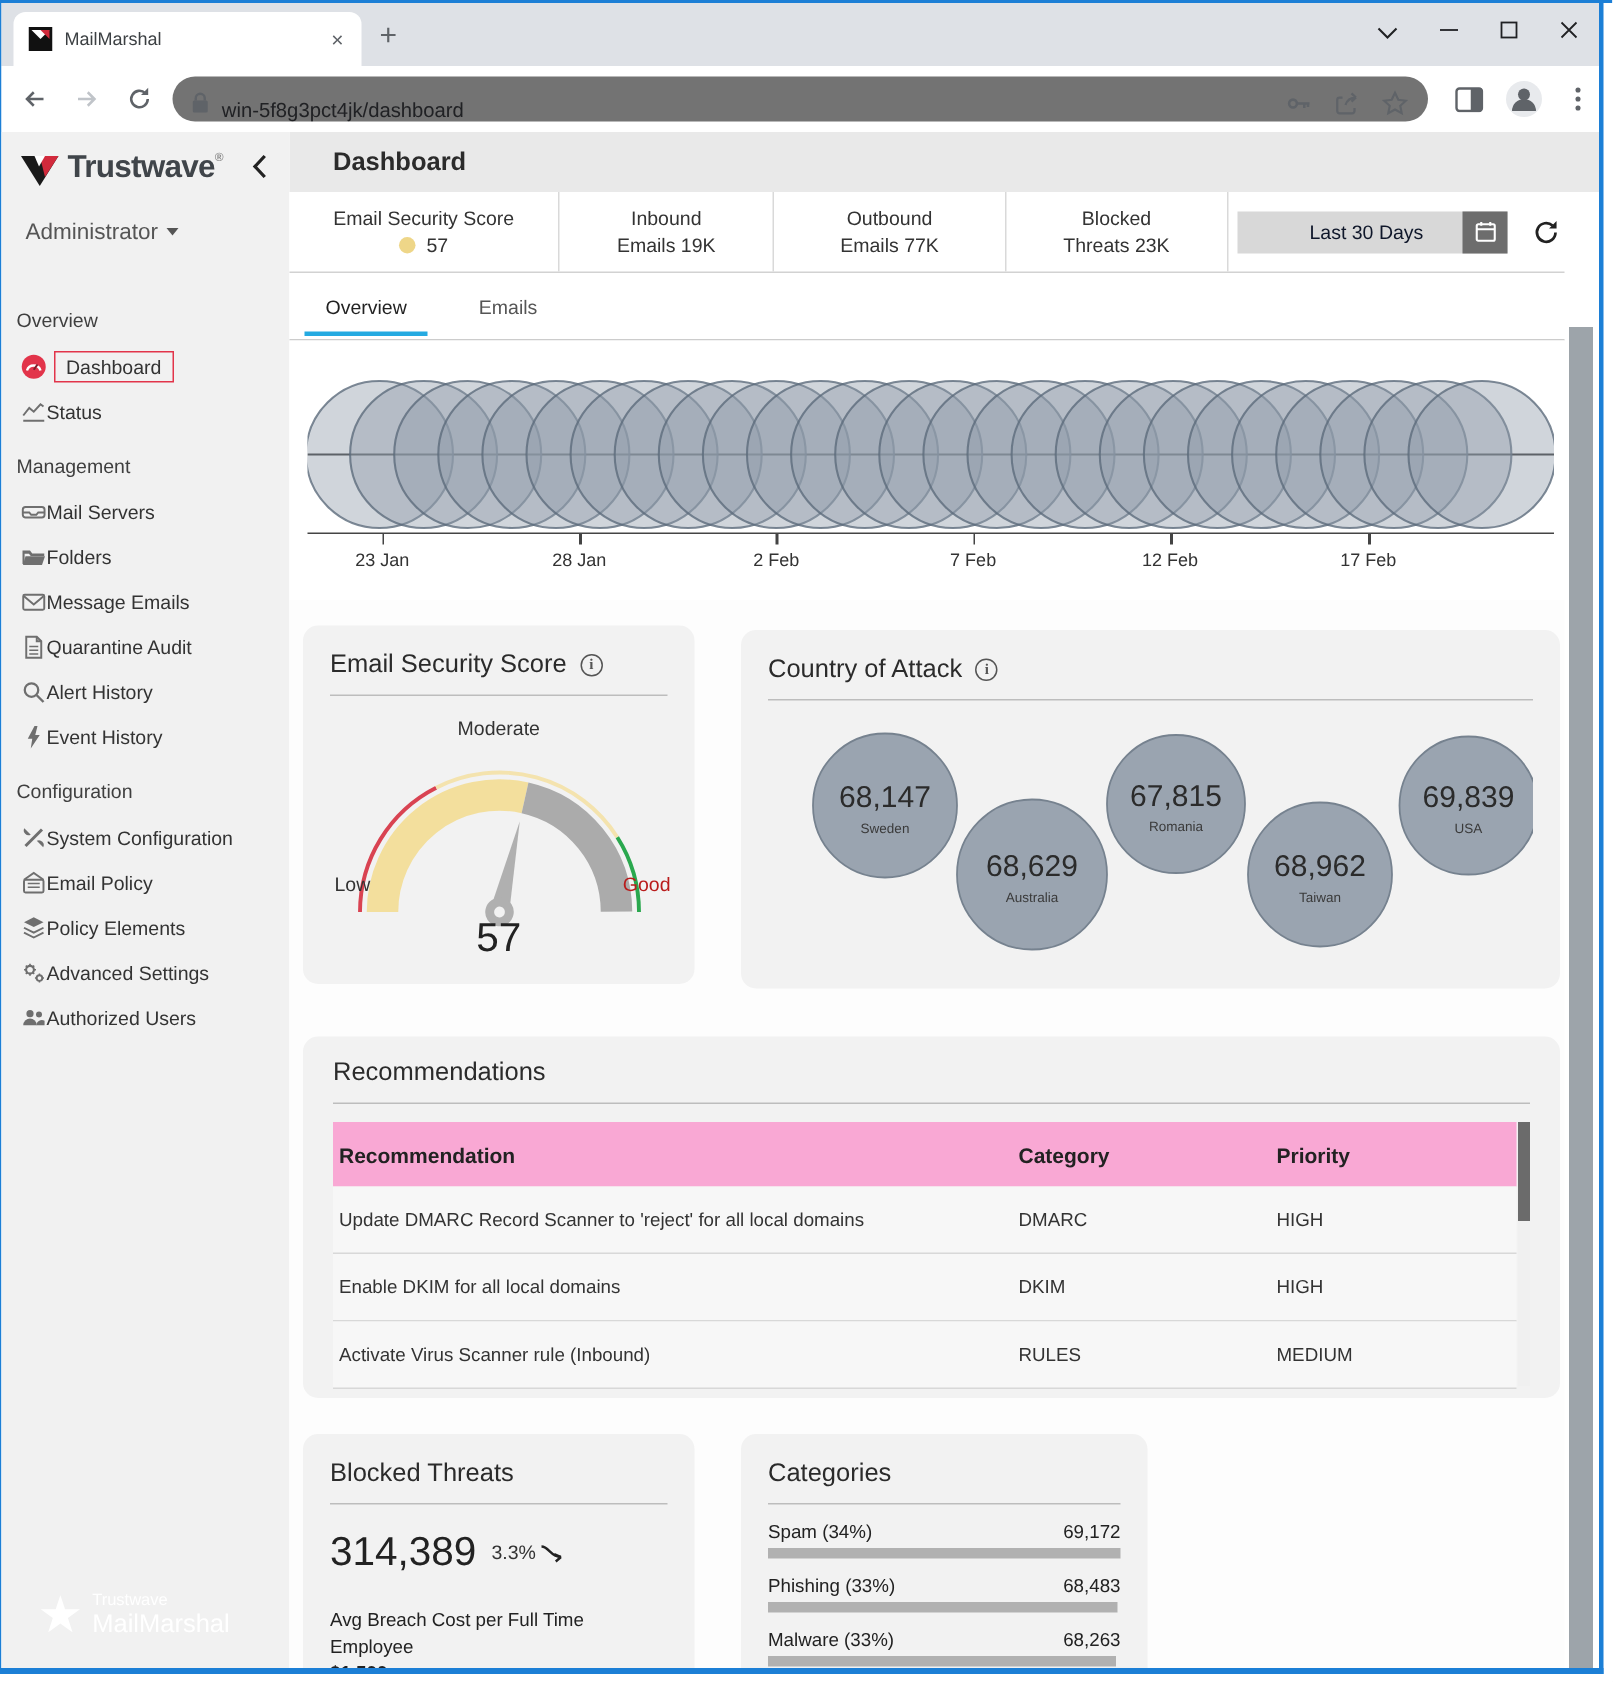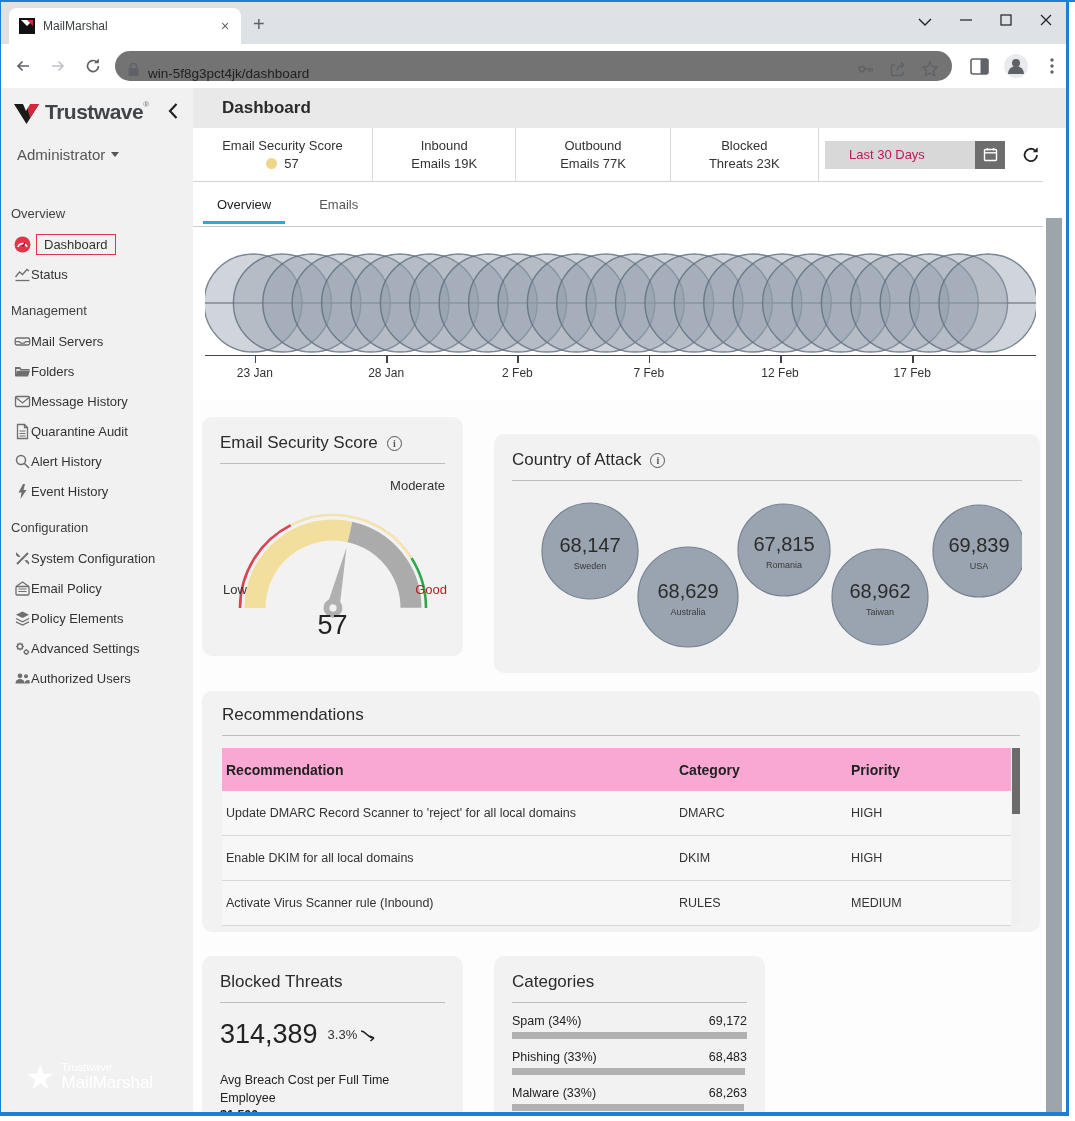--- a/index.html
+++ b/index.html
@@ -58,21 +58,21 @@
   #main { position:absolute; left:192px; top:0; width:850px; height:100%; background:#fdfdfd; }
   #page-header { position:absolute; left:0; top:0; width:874px; height:40px; background:#e9e9e9; display:flex; align-items:center; }
   #page-title { font-size:17px; font-weight:bold; color:#2b2b2b; margin-left:29px; }
 
   #stats-row { position:absolute; left:0; top:40px; width:850px; height:54px; background:#fff; border-bottom:1px solid #d2d2d2; display:flex; }
   .stat-col { border-right:1px solid #d9d9d9; display:flex; flex-direction:column; align-items:center; justify-content:center; gap:3px; }
   .stat-col .s1, .stat-col .s2 { font-size:13px; color:#333; display:flex; align-items:center; gap:7px; }
   .dot { width:11px; height:11px; border-radius:50%; background:#eed688; display:inline-block; }
   #range-area { flex:1; display:flex; align-items:center; }
   #range-control { margin-left:6px; width:180px; height:28px; background:#d8d8d8; display:flex; align-items:center; cursor:pointer; }
-  #range-text { flex:1; font-size:13px; color:#be185d; padding-left:24px; }
+  #range-text { flex:1; font-size:13px; color:#0f172a; padding-left:24px;margin-left:24px; }
   #range-cal { width:30px; height:28px; background:#6d6d6d; display:flex; align-items:center; justify-content:center; }
   #refresh-btn { margin-left:14px; width:24px; height:24px; display:flex; align-items:center; justify-content:center; }
 
   #tabs-row { position:absolute; left:0; top:94px; width:850px; height:45px; background:#fff; border-bottom:1px solid #ccc; display:flex; align-items:center; }
   .tab-item { position:relative; height:100%; display:flex; align-items:center; justify-content:center; padding:0 24px; font-size:13px; color:#555; cursor:pointer; }
   .tab-item.active { color:#222; }
   .tab-item.active::after { content:""; position:absolute; left:10px; right:10px; bottom:2px; height:3px; background:#25aae1; }
 
   #timeline-block { position:absolute; left:0; top:139px; width:850px; height:173px; background:#fff; }
   #timeline-svg { position:absolute; left:12px; top:14px; }
@@ -82,27 +82,27 @@
 
   #cards-area { position:absolute; left:0; top:312px; width:850px; height:712px; background:#fdfdfd; }
   .card { position:absolute; background:#f2f2f2; border-radius:10px; }
   .card-title-row { display:flex; align-items:center; gap:9px; }
   .card-title { font-size:17px; color:#2b2b2b; }
   .info-icon { width:15px; height:15px; border:1.4px solid #555; border-radius:50%; color:#555; font-size:10px; font-weight:bold; display:flex; align-items:center; justify-content:center; font-family:"Liberation Serif", serif; }
   .card-divider { height:1px; background:#bdbdbd; margin-top:10px; }
 
   #score-card { left:9px; top:17px; width:261px; height:239px; padding:16px 18px; }
   #gauge-zone { position:relative; height:186px; }
-  #gauge-moderate { position:absolute; left:0; right:0; top:14px; text-align:right; font-size:13px; color:#333; }
+  #gauge-moderate { position:absolute; left:0; right:0; top:14px; text-align:center; font-size:13px; color:#333; }
   #gauge-svg { position:absolute; left:50%; transform:translateX(-50%); top:36px; }
   #gauge-low  { position:absolute; left:3px;  top:118px; font-size:13px; color:#333; }
   #gauge-good { position:absolute; right:-2px; top:118px; font-size:13px; color:#b91c1c; }
   #gauge-value { position:absolute; left:0; right:0; top:146px; text-align:center; font-size:27px; color:#222; }
 
-  #country-card { left:301px; top:34px; width:546px; height:239px; padding:16px 18px; }
+  #country-card { left:301px; top:20px; width:546px; height:239px; padding:16px 18px; }
   #country-svg { margin-top:6px; }
 
   #reco-card { left:9px; top:291px; width:838px; height:241px; padding:14px 20px; }
   #reco-table { position:relative; margin-top:12px; border-right:9px solid transparent; }
   .reco-row { display:grid; grid-template-columns:453px 172px 1fr; align-items:center; }
   .reco-head { background:#f9a8d4; height:43px; font-weight:bold; font-size:14px; color:#222; }
   .reco-body-row { height:45px; border-bottom:1px solid #d8d8d8; font-size:12.5px; color:#333; background:#f7f7f7; }
   .reco-body-row:first-of-type { border-top:1px solid #e4e4e4; }
   .reco-row > div { padding-left:4px; }
   #reco-scrollbar { position:absolute; right:-9px; top:0; width:8px; height:176px; background:#f0f0f0; }
@@ -283,21 +283,21 @@
             </span>
             <span class="nlabel">Folders</span>
           </div>
           <div class="nav-item">
             <span class="nicon">
               <svg width="17" height="17" viewBox="0 0 17 17">
                 <rect x="1.5" y="3.5" width="14" height="10" rx="1" fill="none" stroke="#6f6f6f" stroke-width="1.3"></rect>
                 <polyline points="2,4.5 8.5,10 15,4.5" fill="none" stroke="#6f6f6f" stroke-width="1.3"></polyline>
               </svg>
             </span>
-            <span class="nlabel">Message History</span>
+            <span class="nlabel">Message Emails</span>
           </div>
           <div class="nav-item">
             <span class="nicon">
               <svg width="17" height="17" viewBox="0 0 17 17">
                 <path d="M3.5 1.5 h7 l3 3 V15.5 h-10 Z" fill="none" stroke="#6f6f6f" stroke-width="1.3"></path>
                 <path d="M10.5 1.5 v3 h3" fill="none" stroke="#6f6f6f" stroke-width="1.3"></path>
                 <path d="M5.5 8 h6 M5.5 10.5 h6 M5.5 13 h6" stroke="#6f6f6f" stroke-width="1.1"></path>
               </svg>
             </span>
             <span class="nlabel">Quarantine Audit</span>

